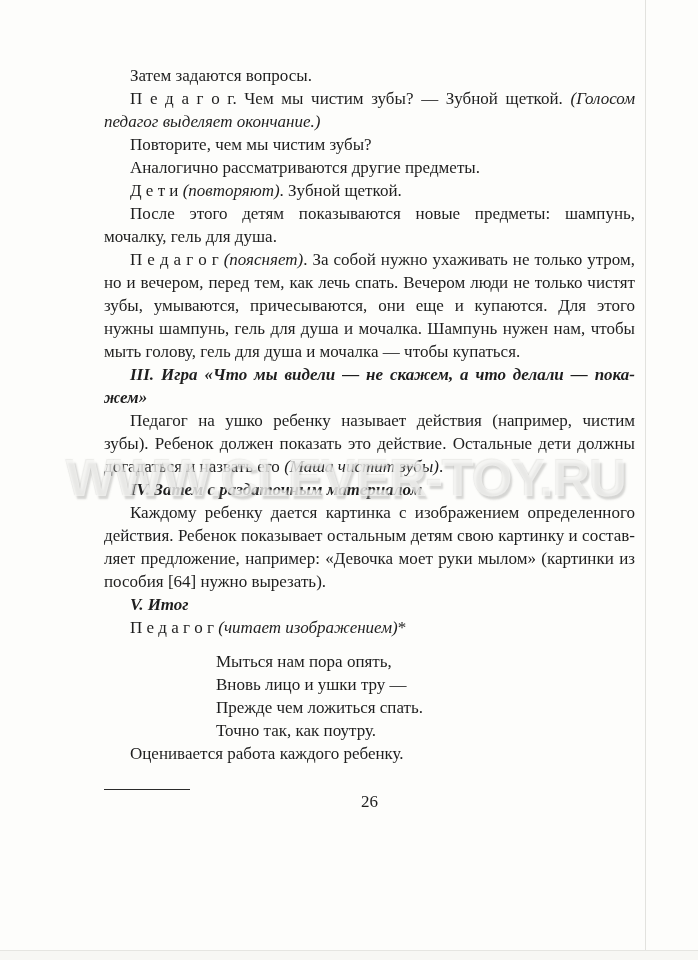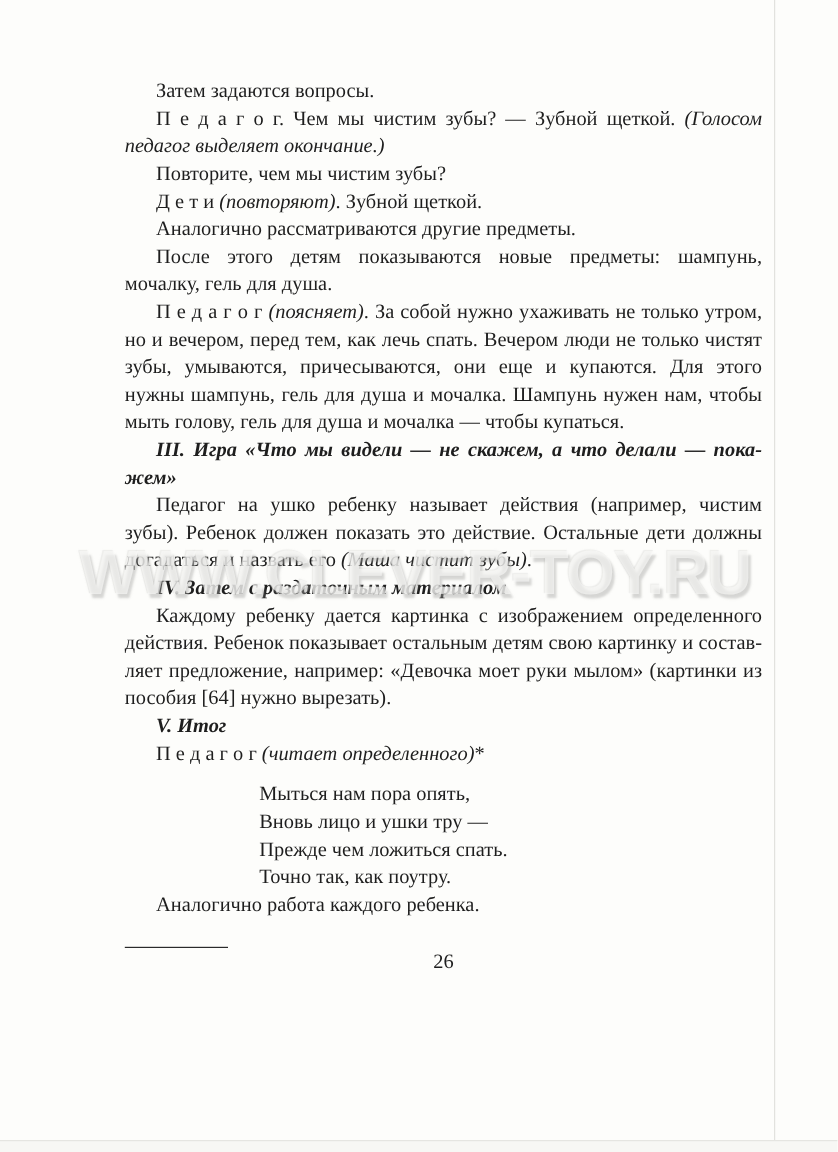--- a/index.html
+++ b/index.html
@@ -113,48 +113,48 @@
   <div class="watermark">WWW.CLEVER-TOY.RU</div>
 
   <div class="content">
 
     <p class="indent">Затем задаются вопросы.</p>
 
     <p class="indent mt-15"><span>П е д а г о г.</span><span> Чем мы чистим зубы? — Зубной щеткой. </span><span class="italic">(Голосом педагог выделяет окончание.)</span></p>
 
     <p class="indent">Повторите, чем мы чистим зубы?</p>
 
+    <p class="indent mt-6">Аналогично рассматриваются другие предметы.</p>
+
     <p class="indent"><span>Д е т и </span><span class="italic">(повторяют)</span><span>. Зубной щеткой.</span></p>
-
-    <p class="indent mt-6">Аналогично рассматриваются другие предметы.</p>
 
     <p class="indent">После этого детям показываются новые предметы: шампунь, мочалку, гель для душа.</p>
 
     <p class="indent mt-8"><span>П е д а г о г </span><span class="italic">(поясняет)</span><span>. За собой нужно ухаживать не только ут­ром, но и вечером, перед тем, как лечь спать. Вечером люди не только чистят зубы, умываются, причесываются, они еще и купают­ся. Для этого нужны шампунь, гель для душа и мочалка. Шампунь нужен нам, чтобы мыть голову, гель для душа и мочалка — чтобы купаться.</span></p>
 
     <p class="heading indent mt-6">III. Игра «Что мы видели — не скажем, а что делали — пока­жем»</p>
 
     <p class="indent"><span>Педагог на ушко ребенку называет действия (например, чистим зубы). Ребенок должен показать это действие. Остальные дети долж­ны догадаться и назвать его </span><span class="italic">(Маша чистит зубы)</span><span>.</span></p>
 
     <p class="heading indent mt-6">IV. Затем с раздаточным материалом</p>
 
     <p class="indent mt-8">Каждому ребенку дается картинка с изображением определенного действия. Ребенок показывает остальным детям свою картинку и состав­ляет предложение, например: «Девочка моет руки мылом» (картинки из пособия [64] нужно вырезать).</p>
 
     <p class="heading indent mt-4">V. Итог</p>
 
-    <p class="indent"><span>П е д а г о г </span><span class="italic">(читает определенного)</span><span>*</span></p>
+    <p class="indent"><span>П е д а г о г </span><span class="italic">(читает изображением)</span><span>*</span></p>
 
     <div class="poem">
       <div>Мыться нам пора опять,</div>
       <div>Вновь лицо и ушки тру —</div>
       <div>Прежде чем ложиться спать.</div>
       <div>Точно так, как поутру.</div>
     </div>
 
-    <p class="indent mt-3">Аналогично работа каждого ребенка.</p>
+    <p class="indent mt-3">Оценивается работа каждого ребенку.</p>
 
     <hr class="footnote-rule">
 
 
     <p class="page-number">26</p>
 
   </div>
 
   <div class="edge-right"></div>
   <div class="edge-bottom"></div>

